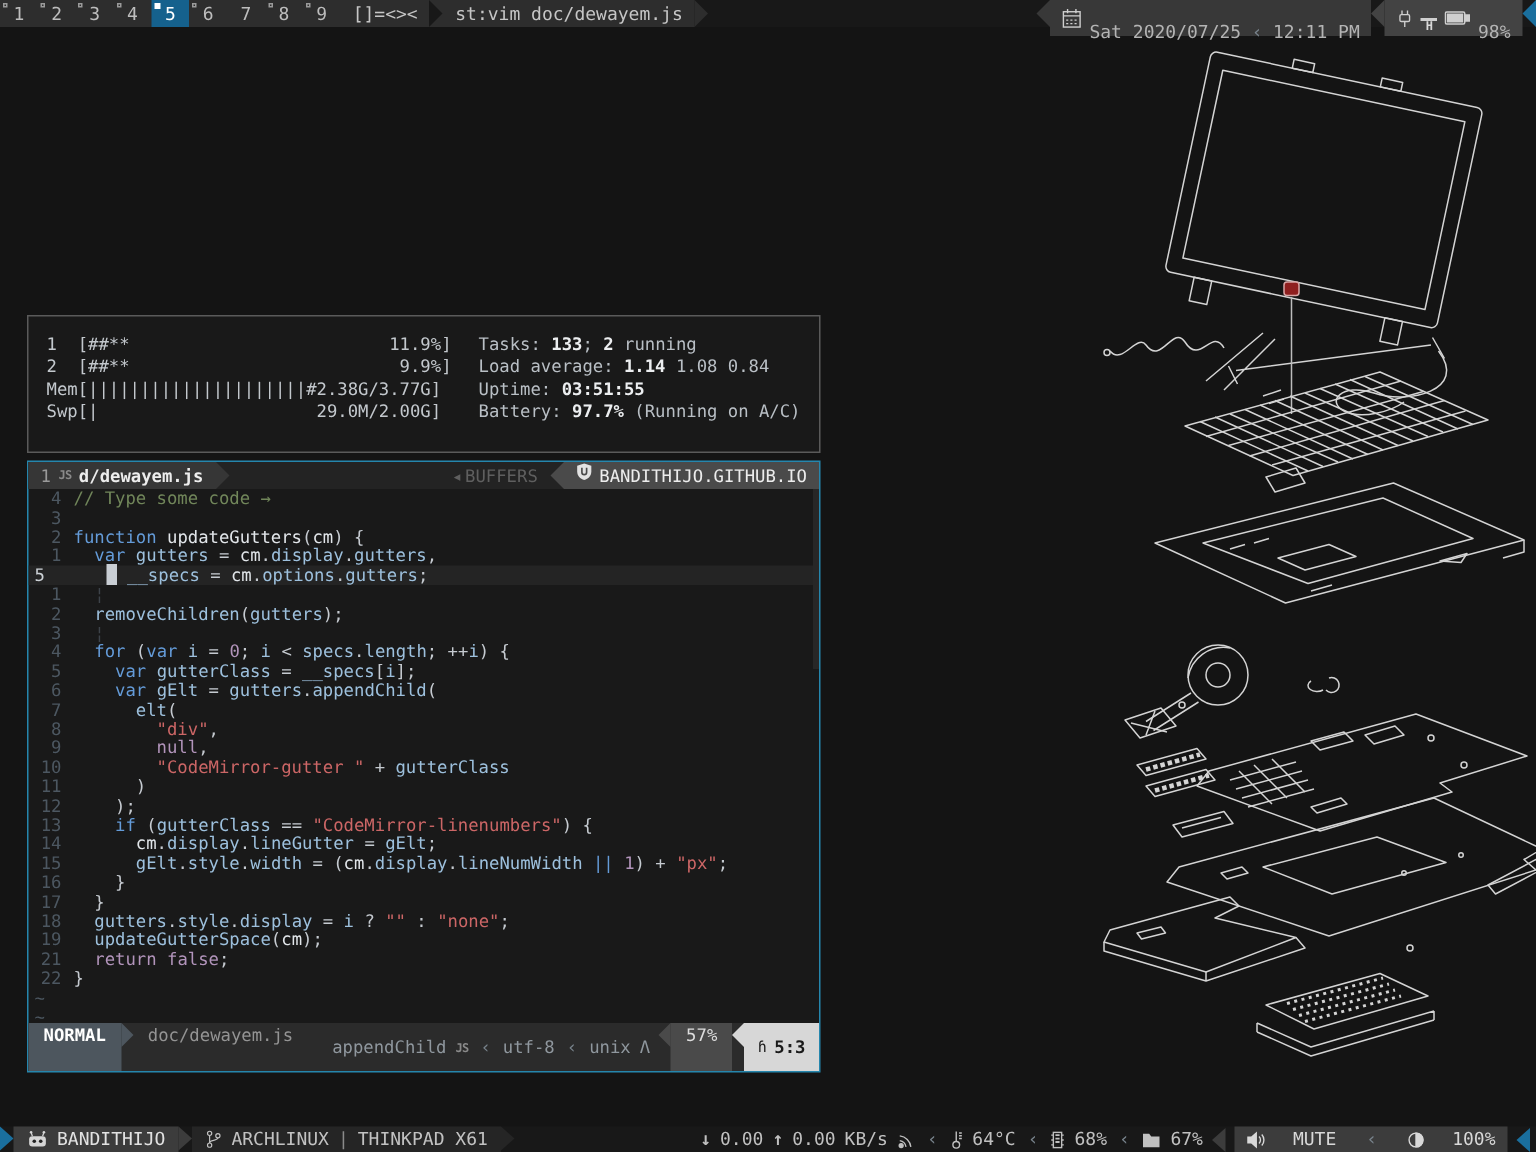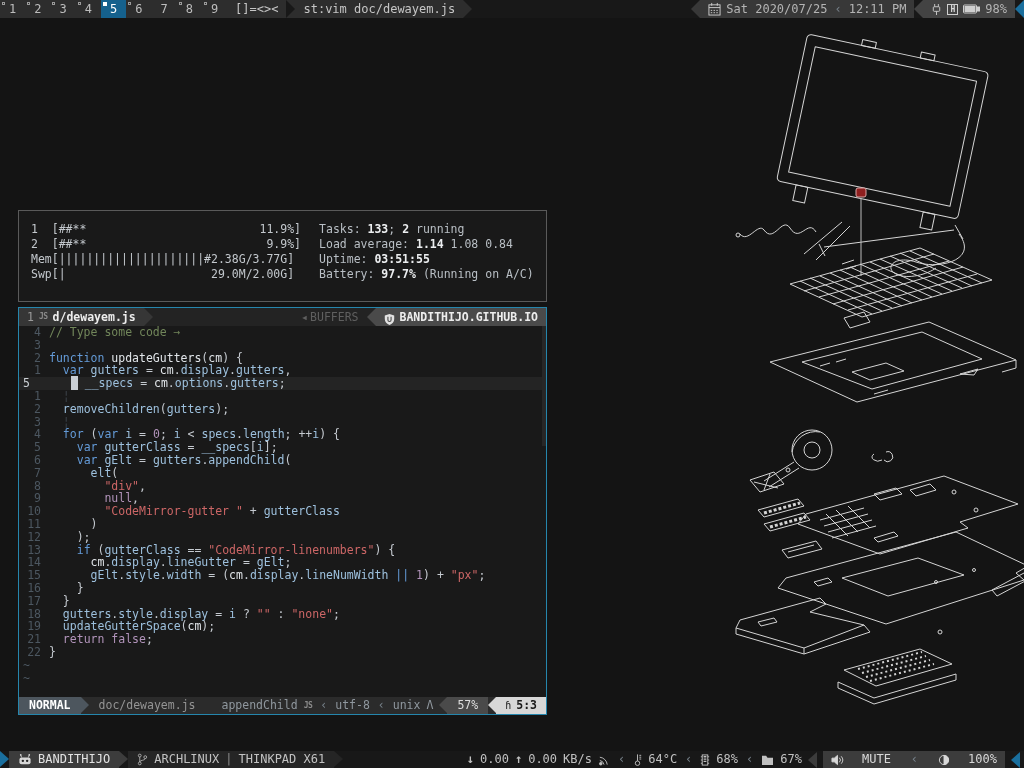--- a/index.html
+++ b/index.html
@@ -13,21 +13,21 @@
   }
   *{margin:0;padding:0;box-sizing:border-box}
   html,body{width:1024px;height:768px;overflow:hidden}
   body{font-family:"DejaVu Sans Mono",monospace;background:var(--desktop_bg);color:var(--bar_fg);}
   #desktop{position:relative;width:1024px;height:768px;overflow:hidden}
   
   .bar{position:absolute;left:0;width:1024px;height:18px;background:var(--bar_bg);
        display:flex;align-items:stretch;font-size:12px;line-height:18px;white-space:pre}
   #topbar{top:0}
   #bottombar{top:751px;height:17px;line-height:17px}
-  .seg{display:flex;align-items:center;gap:5px;padding:0 8px}
+  .seg{display:flex;gap:5px;padding:12px 8px}
   .pr,.pl{width:0;height:0;border-top:9px solid transparent;border-bottom:9px solid transparent}
   .pr{border-left:9px solid var(--c)} .pl{border-right:9px solid var(--c)}
   .spacer{flex:1}
   
   #tags{display:flex}
   .tag{position:relative;padding:0 9px;color:#bdbdbd;cursor:default}
   .tag.active{background:var(--active_tag_bg);color:#fff}
   .ind{position:absolute;top:2px;left:2px;width:4px;height:4px}
   .ind.filled{background:#fff}
   .ind.hollow{width:3px;height:3px;border:1px solid #9a9a9a}
@@ -46,36 +46,36 @@
   .hline{white-space:pre;color:#c3c8cd}
   .ht-t{color:#b9bfc5}.ht-b{color:#eceef0;font-weight:bold}
   #vim-window{top:307px;height:408px;border:1px solid var(--vim_border);
               display:flex;flex-direction:column;font-size:11.5px}
   
   .tabline{height:18px;background:#232323;display:flex;align-items:stretch;line-height:18px;flex:none}
   .tab-file{background:#363636;display:flex;align-items:center;gap:5px;padding:0 8px;white-space:pre}
   .tab-num{color:#9a9a9a}.js-badge{font-size:8px;font-weight:bold;color:#8a8a8a;letter-spacing:-.5px}
   .tab-name{color:#ededed;font-weight:bold}
   .buffers{color:#5f5f5f;display:flex;align-items:center;padding:0 8px;gap:2px}
-  .site-seg{background:#4a4a4a;display:flex;align-items:flex-end;gap:5px;padding:0 8px;
-            color:#ededed;font-weight:bold}
+  .site-seg{background:#4a4a4a;display:flex;align-items:flex-start;gap:5px;padding:0 8px;
+            color:#ededed;font-weight:normal}
   
   .code{flex:1;overflow:hidden;position:relative;line-height:12.8px}
   .code::after{content:"";position:absolute;right:0;top:0;width:4px;height:120px;background:#272727}
   .cl{white-space:pre;height:12.8px}
   .cl.cur{background:var(--cursorline_bg)}
   .ln{display:inline-block;width:30px;padding-right:8px;text-align:right;color:var(--gutter_fg)}
   .cur .ln{text-align:left;padding-left:4px;width:38px;padding-right:0;color:#ccd1d6}
   .tld{padding-left:4px;color:var(--gutter_fg)}
   .tk-k{color:var(--keyword)} .tk-i{color:var(--ident)} .tk-p{color:var(--code_fg)}
   .tk-b{color:#e2e6ea} .tk-s{color:var(--string)} .tk-n{color:var(--purple)}
   .tk-c{color:var(--comment)} .tk-d{color:#3d434a}
   .tk-x{background:#c9ced4;color:#c9ced4}
   
-  .statusline{height:17px;background:var(--status_bg);display:flex;align-items:stretch;
+  .statusline{height:32px;background:var(--status_bg);display:flex;align-items:stretch;
               line-height:17px;flex:none;font-size:11.5px;white-space:pre}
   .pr-s,.pl-s{width:0;height:0;border-top:8.5px solid transparent;border-bottom:8.5px solid transparent}
   .pr-s{border-left:8.5px solid var(--c)} .pl-s{border-right:8.5px solid var(--c)}
   .mode-seg{background:var(--mode_bg);color:#fff;font-weight:bold;padding:0 10px}
   .st-file{color:#949494;padding:0 10px}
   .st-right{display:flex;align-items:center;gap:6px;color:#8f979e;padding:0 6px}
   .pct-seg{background:#4a4a4a;color:#dddddd;padding:0 10px}
   .pos-seg{background:var(--white_seg);color:#1a1a1a;font-weight:bold;padding:0 9px;
            display:flex;align-items:center;gap:5px}
   .pos-glyph{font-weight:normal;font-size:10px}

